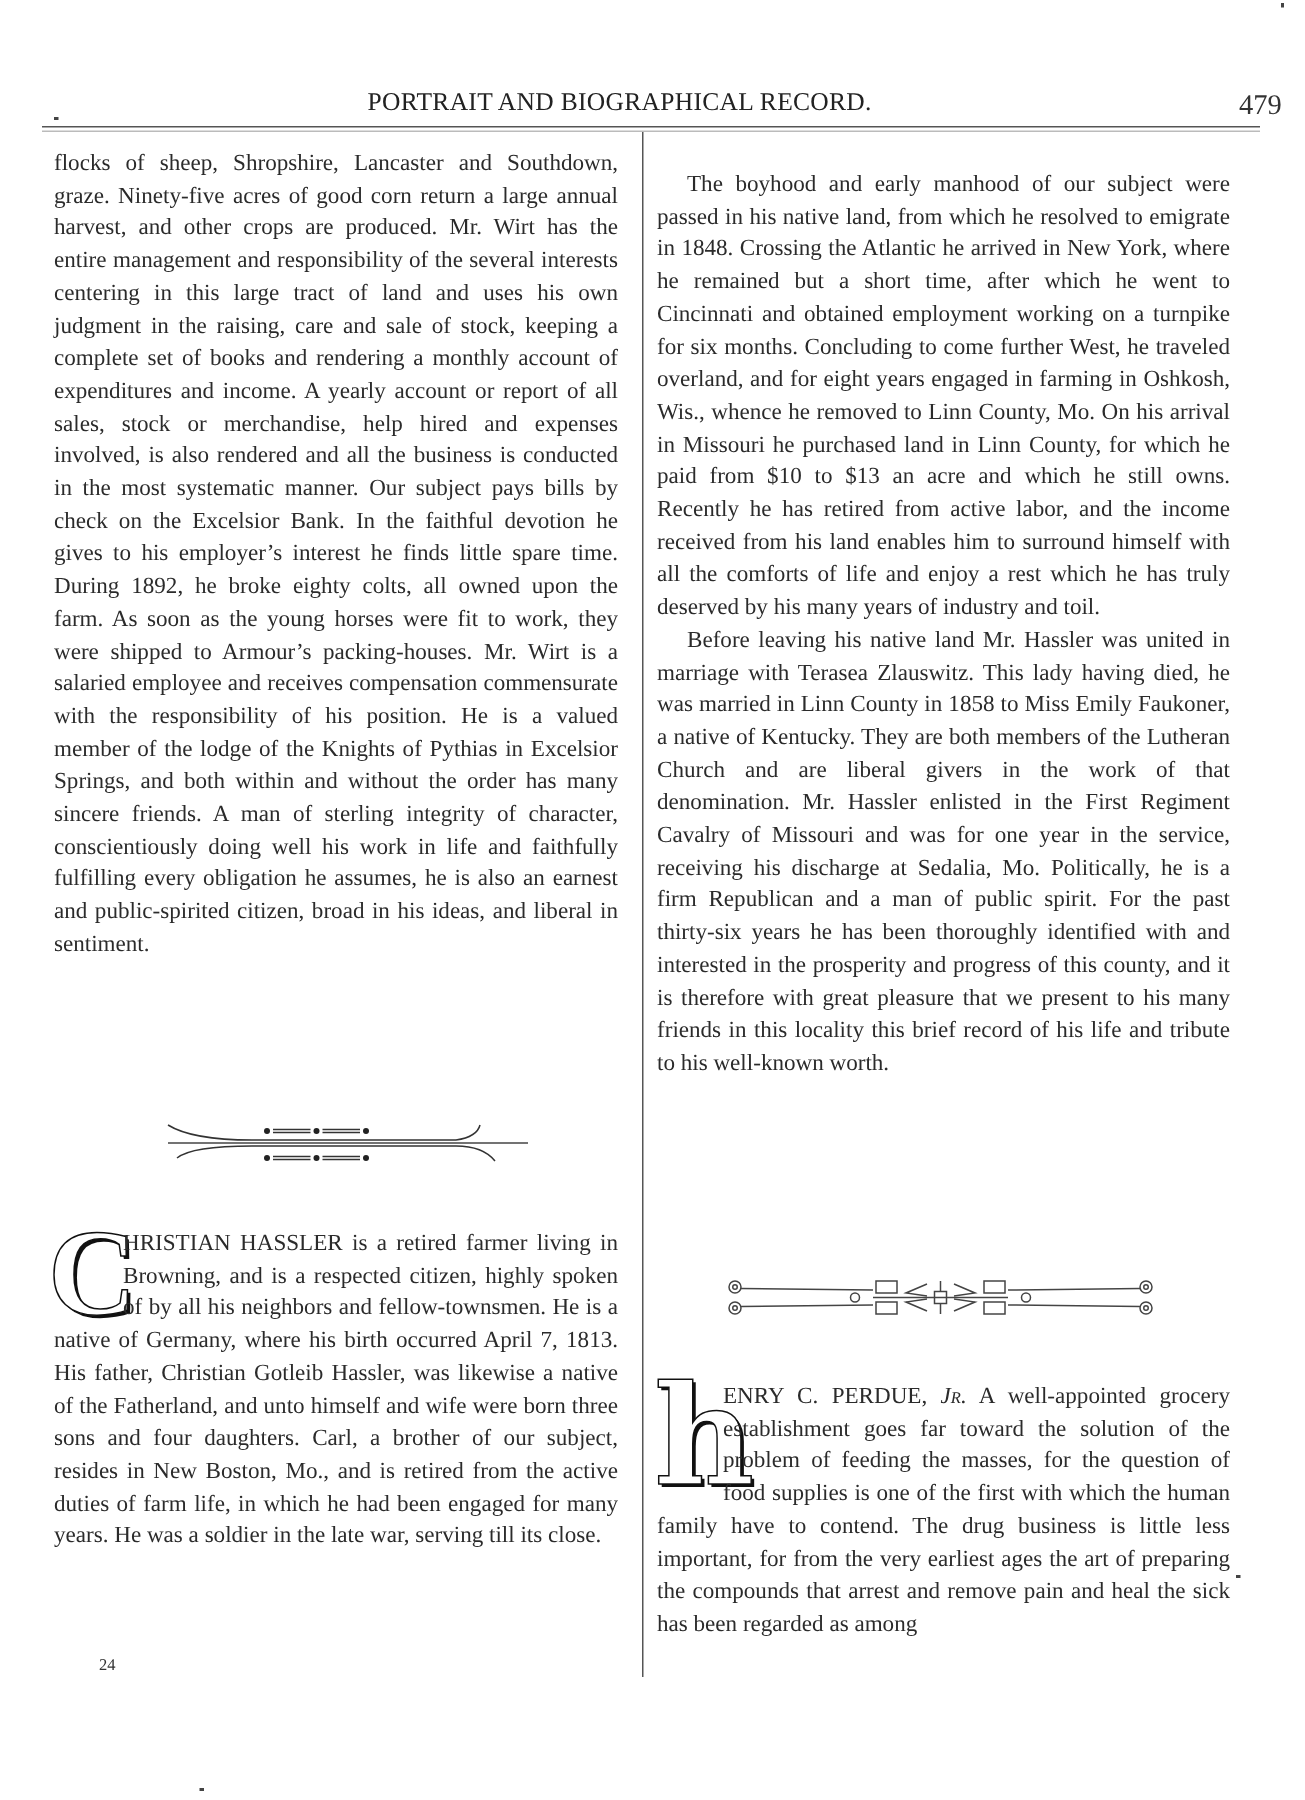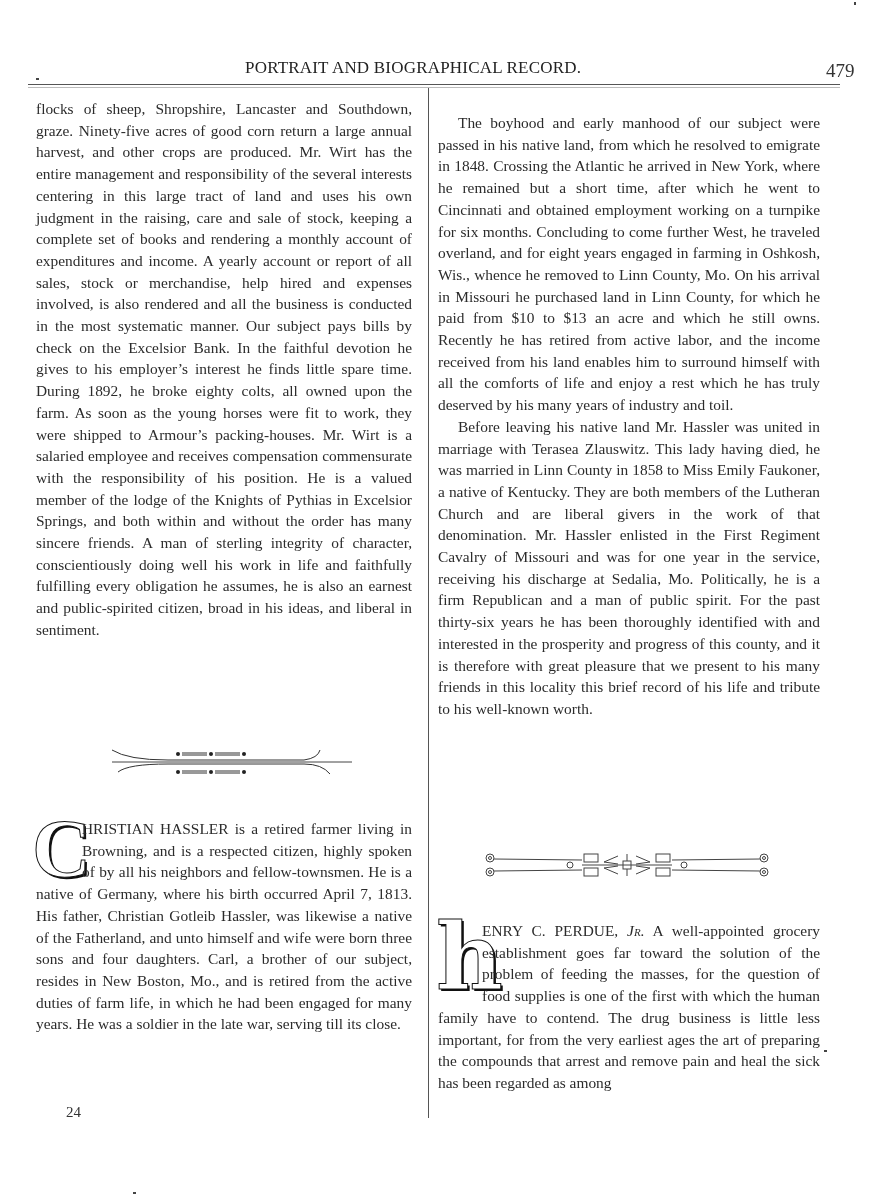--- a/index.html
+++ b/index.html
@@ -24,21 +24,21 @@
   .col-right { left: 438px; top: 96px; width: 382px; margin-top: 16px; }
   .orn { position: absolute; }
   .dropcap-wrap { position: relative; }
   .dropcap { float: left; font-family: "Liberation Serif", serif; font-weight: bold;
              line-height: 60px; margin-right: 6px; color: #111; }
   .dropcap-c { font-size: 82px; line-height: 66px; width: 44px; height: 66px; margin-top: -2px; margin-left: -4px;
                -webkit-text-stroke: 1px #111; color: #fff; text-shadow: 2px 2px 0 #111; }
   .dropcap-h { font-size: 92px; line-height: 82px; width: 40px; height: 86px; margin-top: -4px; margin-left: -2px;
                -webkit-text-stroke: 1px #111; color: #fff; text-shadow: 2px 2px 0 #111; font-family: "DejaVu Serif", serif; }
   .smallcaps { font-variant: small-caps; font-style: italic; }
-  .footer-sig { position: absolute; left: 66px; top: 1104px; font-size: 15px; font-family: "Liberation Serif", serif; color: #333; }
+  .footer-sig { position: absolute; left: 66px; top: 1104px; font-size: 11px; font-family: "Liberation Serif", serif; color: #333; }
   .speck { position: absolute; width: 3px; height: 2px; background: #444; }
 </style>
 </head>
 <body>
 
 <div class="page">
 
   <div class="running-head">
     <span class="running-title">PORTRAIT AND BIOGRAPHICAL RECORD.</span>
     <span class="page-num">479</span>

